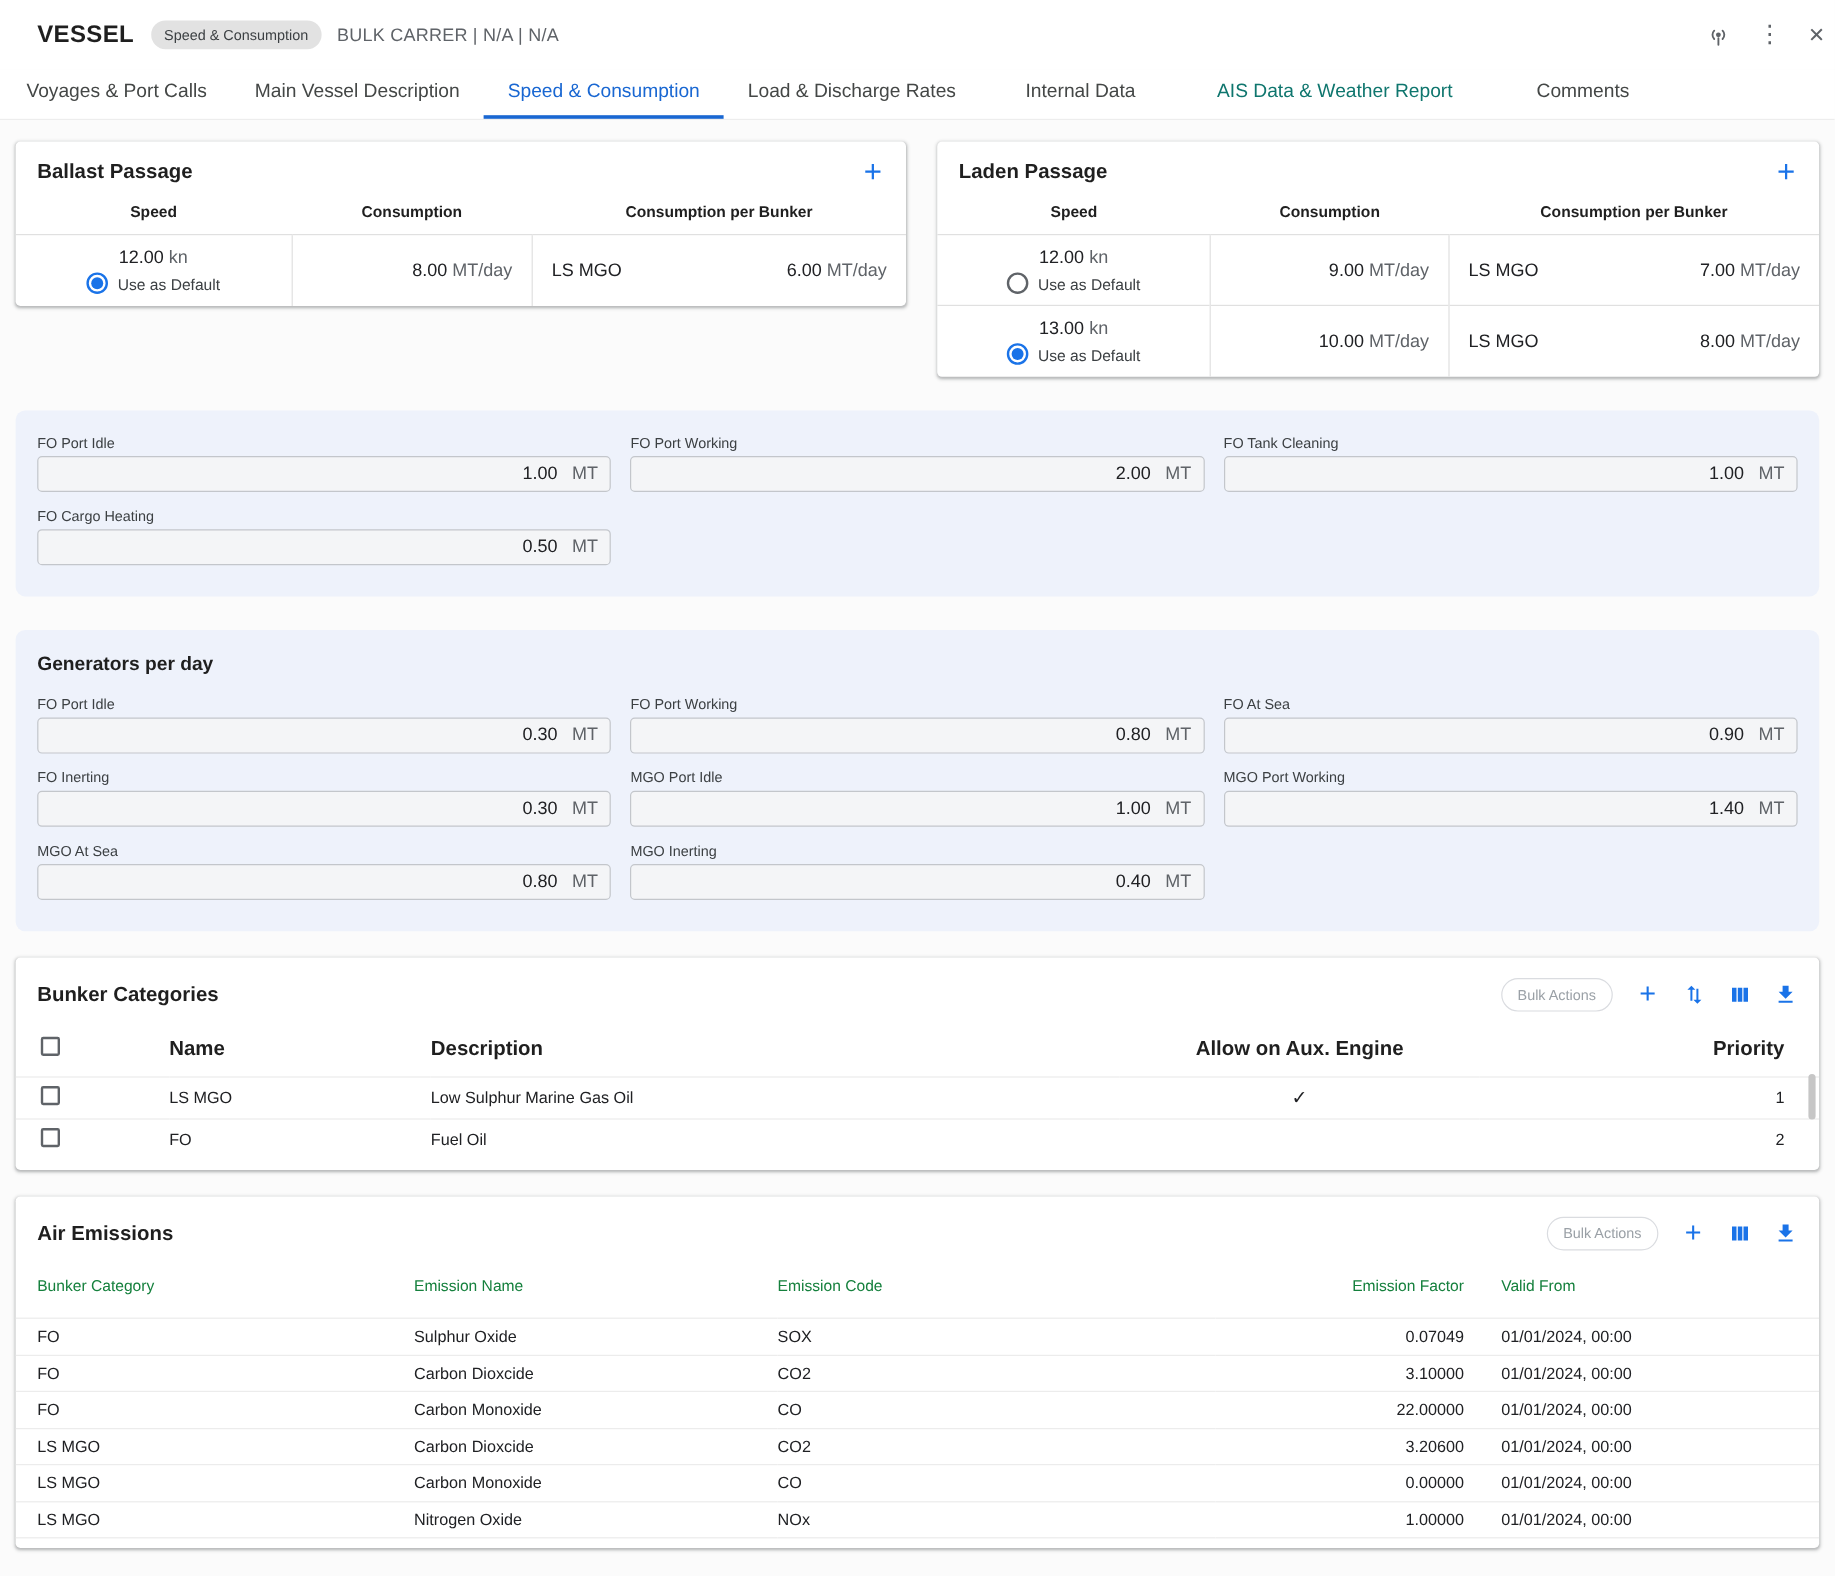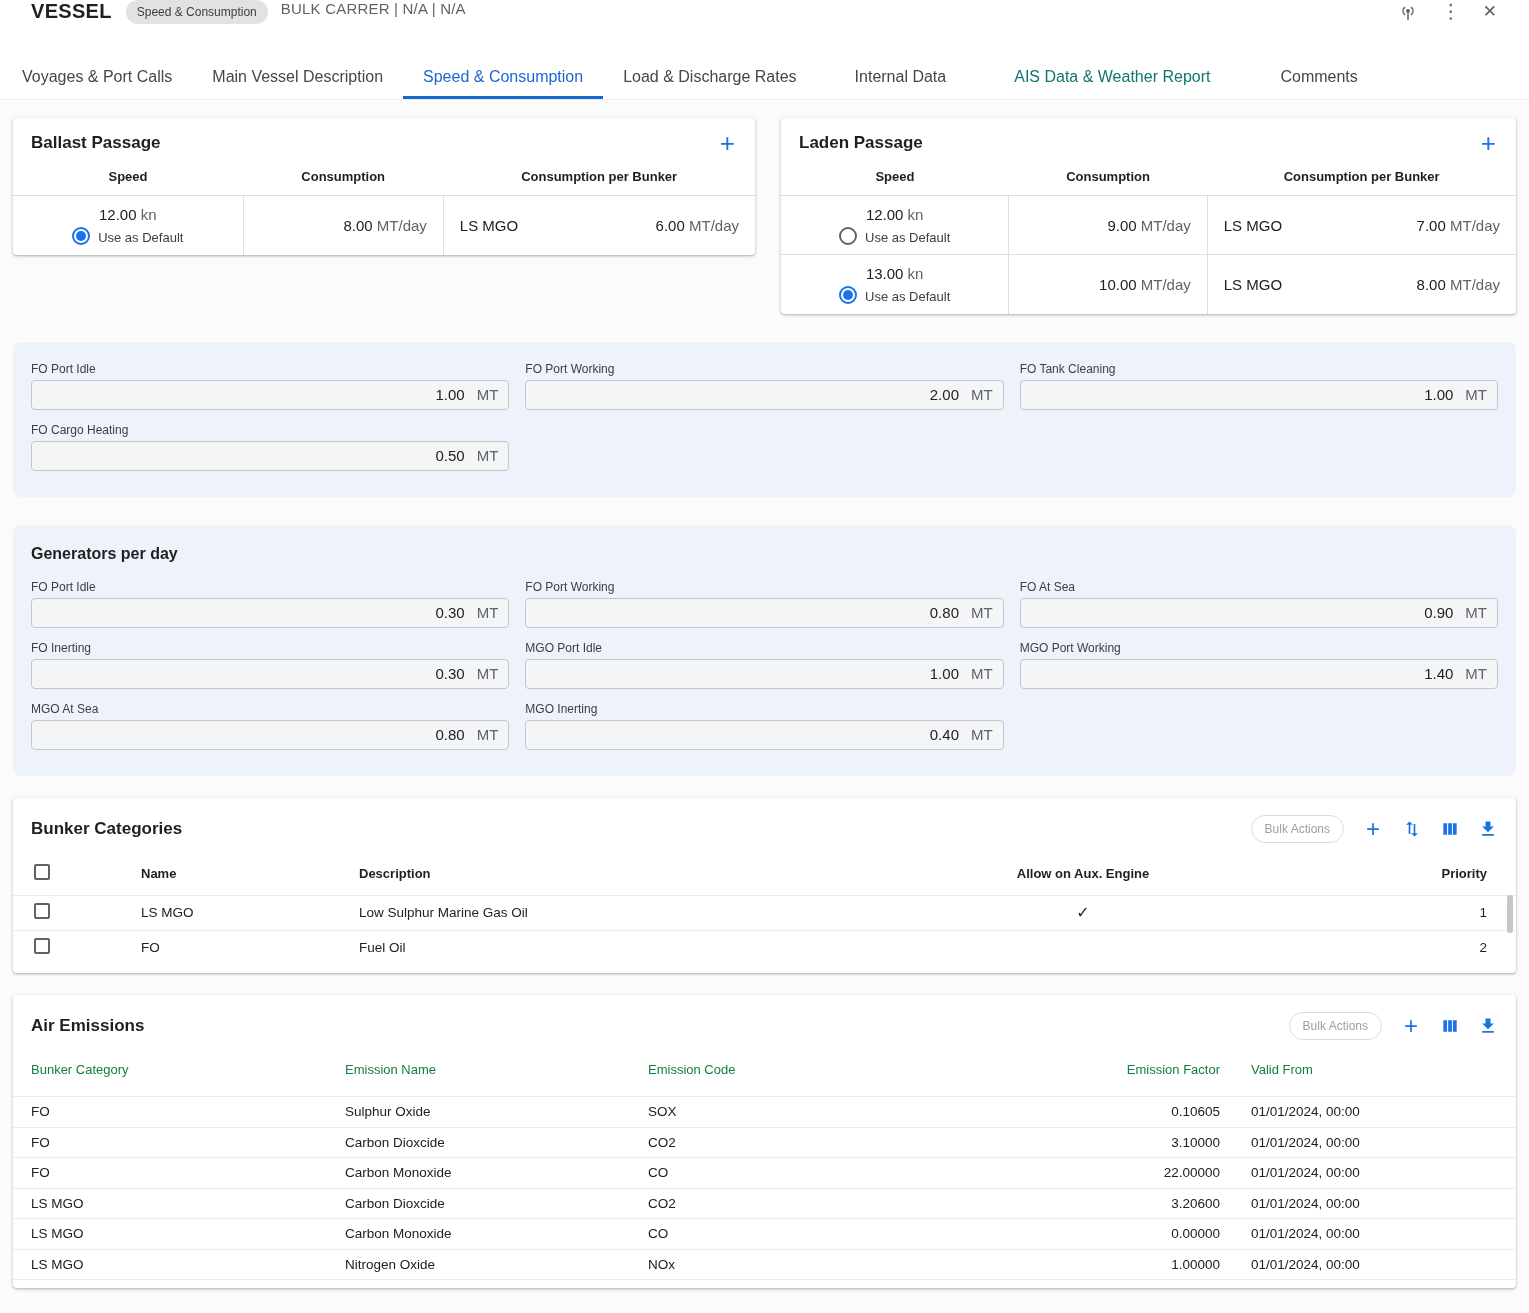--- a/index.html
+++ b/index.html
@@ -3,21 +3,21 @@
 <meta charset="utf-8">
 <style>
   * { box-sizing: border-box; }
   html,body { margin:0; padding:0; }
   body {
     width:1529px; min-height:1313px;
     font-family:"Liberation Sans","DejaVu Sans",sans-serif;
     background:#fbfbfb; color:#202124; font-size:14px;
   }
   
-  .topbar{display:flex;align-items:flex-start;height:58px;background:#fff;padding:0 32px 0 31px;}
+  .topbar{display:flex;align-items:center;height:58px;background:#fff;padding:0 8px 0 31px;}
   .app-title{font-size:20px;font-weight:700;letter-spacing:.3px;color:#1f1f1f;}
   .badge{margin-left:14px;background:#e2e2e2;color:#3c4043;font-size:12px;font-weight:500;
          padding:5px 11px;border-radius:13px;white-space:nowrap;}
   .subtitle{margin-left:13px;color:#5f6368;font-size:15px;font-weight:500;letter-spacing:.2px;}
   .topbar-icons{margin-left:auto;display:flex;align-items:center;gap:22px;color:#5f6368;}
   .topbar-icons .tbtn{background:none;border:none;padding:0;color:#5f6368;cursor:pointer;
         display:flex;align-items:center;font-size:20px;line-height:1;}
   
   .tabs{display:flex;align-items:stretch;background:#fff;height:42px;padding:0 2px;border-bottom:1px solid #ededed;}
   .tab{display:flex;align-items:center;padding:0 20px;font-size:16px;color:#444746;cursor:pointer;
@@ -59,21 +59,21 @@
              padding:0 10px;font-size:15px;color:#202124;cursor:text;}
   
   .tablecard{margin-top:22px;position:relative;padding-bottom:8px;}
   .toolbar{display:flex;align-items:center;gap:18px;padding:17px 18px 12px 18px;}
   .toolbar-title{flex:1;font-size:17px;font-weight:600;color:#1f1f1f;}
   .chip{border:1px solid #dadce0;background:#fff;border-radius:15px;padding:6px 13px;
         font-size:12px;color:#9aa0a6;cursor:default;white-space:nowrap;}
   .icon-btn{background:none;border:none;padding:0;cursor:pointer;color:#1a73e8;display:flex;align-items:center;}
   .icon-btn svg{fill:#1a73e8;}
   .dtable{width:100%;border-collapse:collapse;table-layout:fixed;font-size:13.5px;color:#202124;}
-  .dtable th{font-size:13px;font-weight:700;text-align:left;padding:9px 0 12px;color:#1f1f1f;}
+  .dtable th{font-size:17px;font-weight:700;text-align:left;padding:9px 0 12px;color:#1f1f1f;}
   .dtable td{border-top:1px solid #ececec;height:35px;padding:0;}
   .checkbox{width:16px;height:16px;border:2px solid #5f6368;border-radius:2px;display:inline-block;cursor:pointer;}
   .col-check{padding-left:21px !important;}
   .col-center{text-align:center !important;}
   .col-right{text-align:right !important;padding-right:29px !important;}
   .check-mark{font-size:16px;color:#202124;}
   .scroll-thumb{position:absolute;right:3px;top:97px;width:6px;height:38px;background:#c6c6c6;border-radius:3px;cursor:grab;}
   .etable{width:100%;border-collapse:collapse;table-layout:fixed;font-size:13.5px;color:#202124;}
   .etable th{font-size:13px;font-weight:400;text-align:left;padding:10px 0 19px;color:#15803d;}
   .etable td{border-top:1px solid #ececec;height:30.5px;padding:0;}
@@ -415,21 +415,21 @@
           <th>Emission Code</th>
           <th class="factor-col">Emission Factor</th>
           <th class="valid-col">Valid From</th>
         </tr>
       </thead>
       <tbody>
         <tr>
           <td class="pad-first">FO</td>
           <td>Sulphur Oxide</td>
           <td>SOX</td>
-          <td class="factor-col">0.10605</td>
+          <td class="factor-col">0.07049</td>
           <td class="valid-col">01/01/2024, 00:00</td>
         </tr>
         <tr>
           <td class="pad-first">FO</td>
           <td>Carbon Dioxcide</td>
           <td>CO2</td>
           <td class="factor-col">3.10000</td>
           <td class="valid-col">01/01/2024, 00:00</td>
         </tr>
         <tr>

